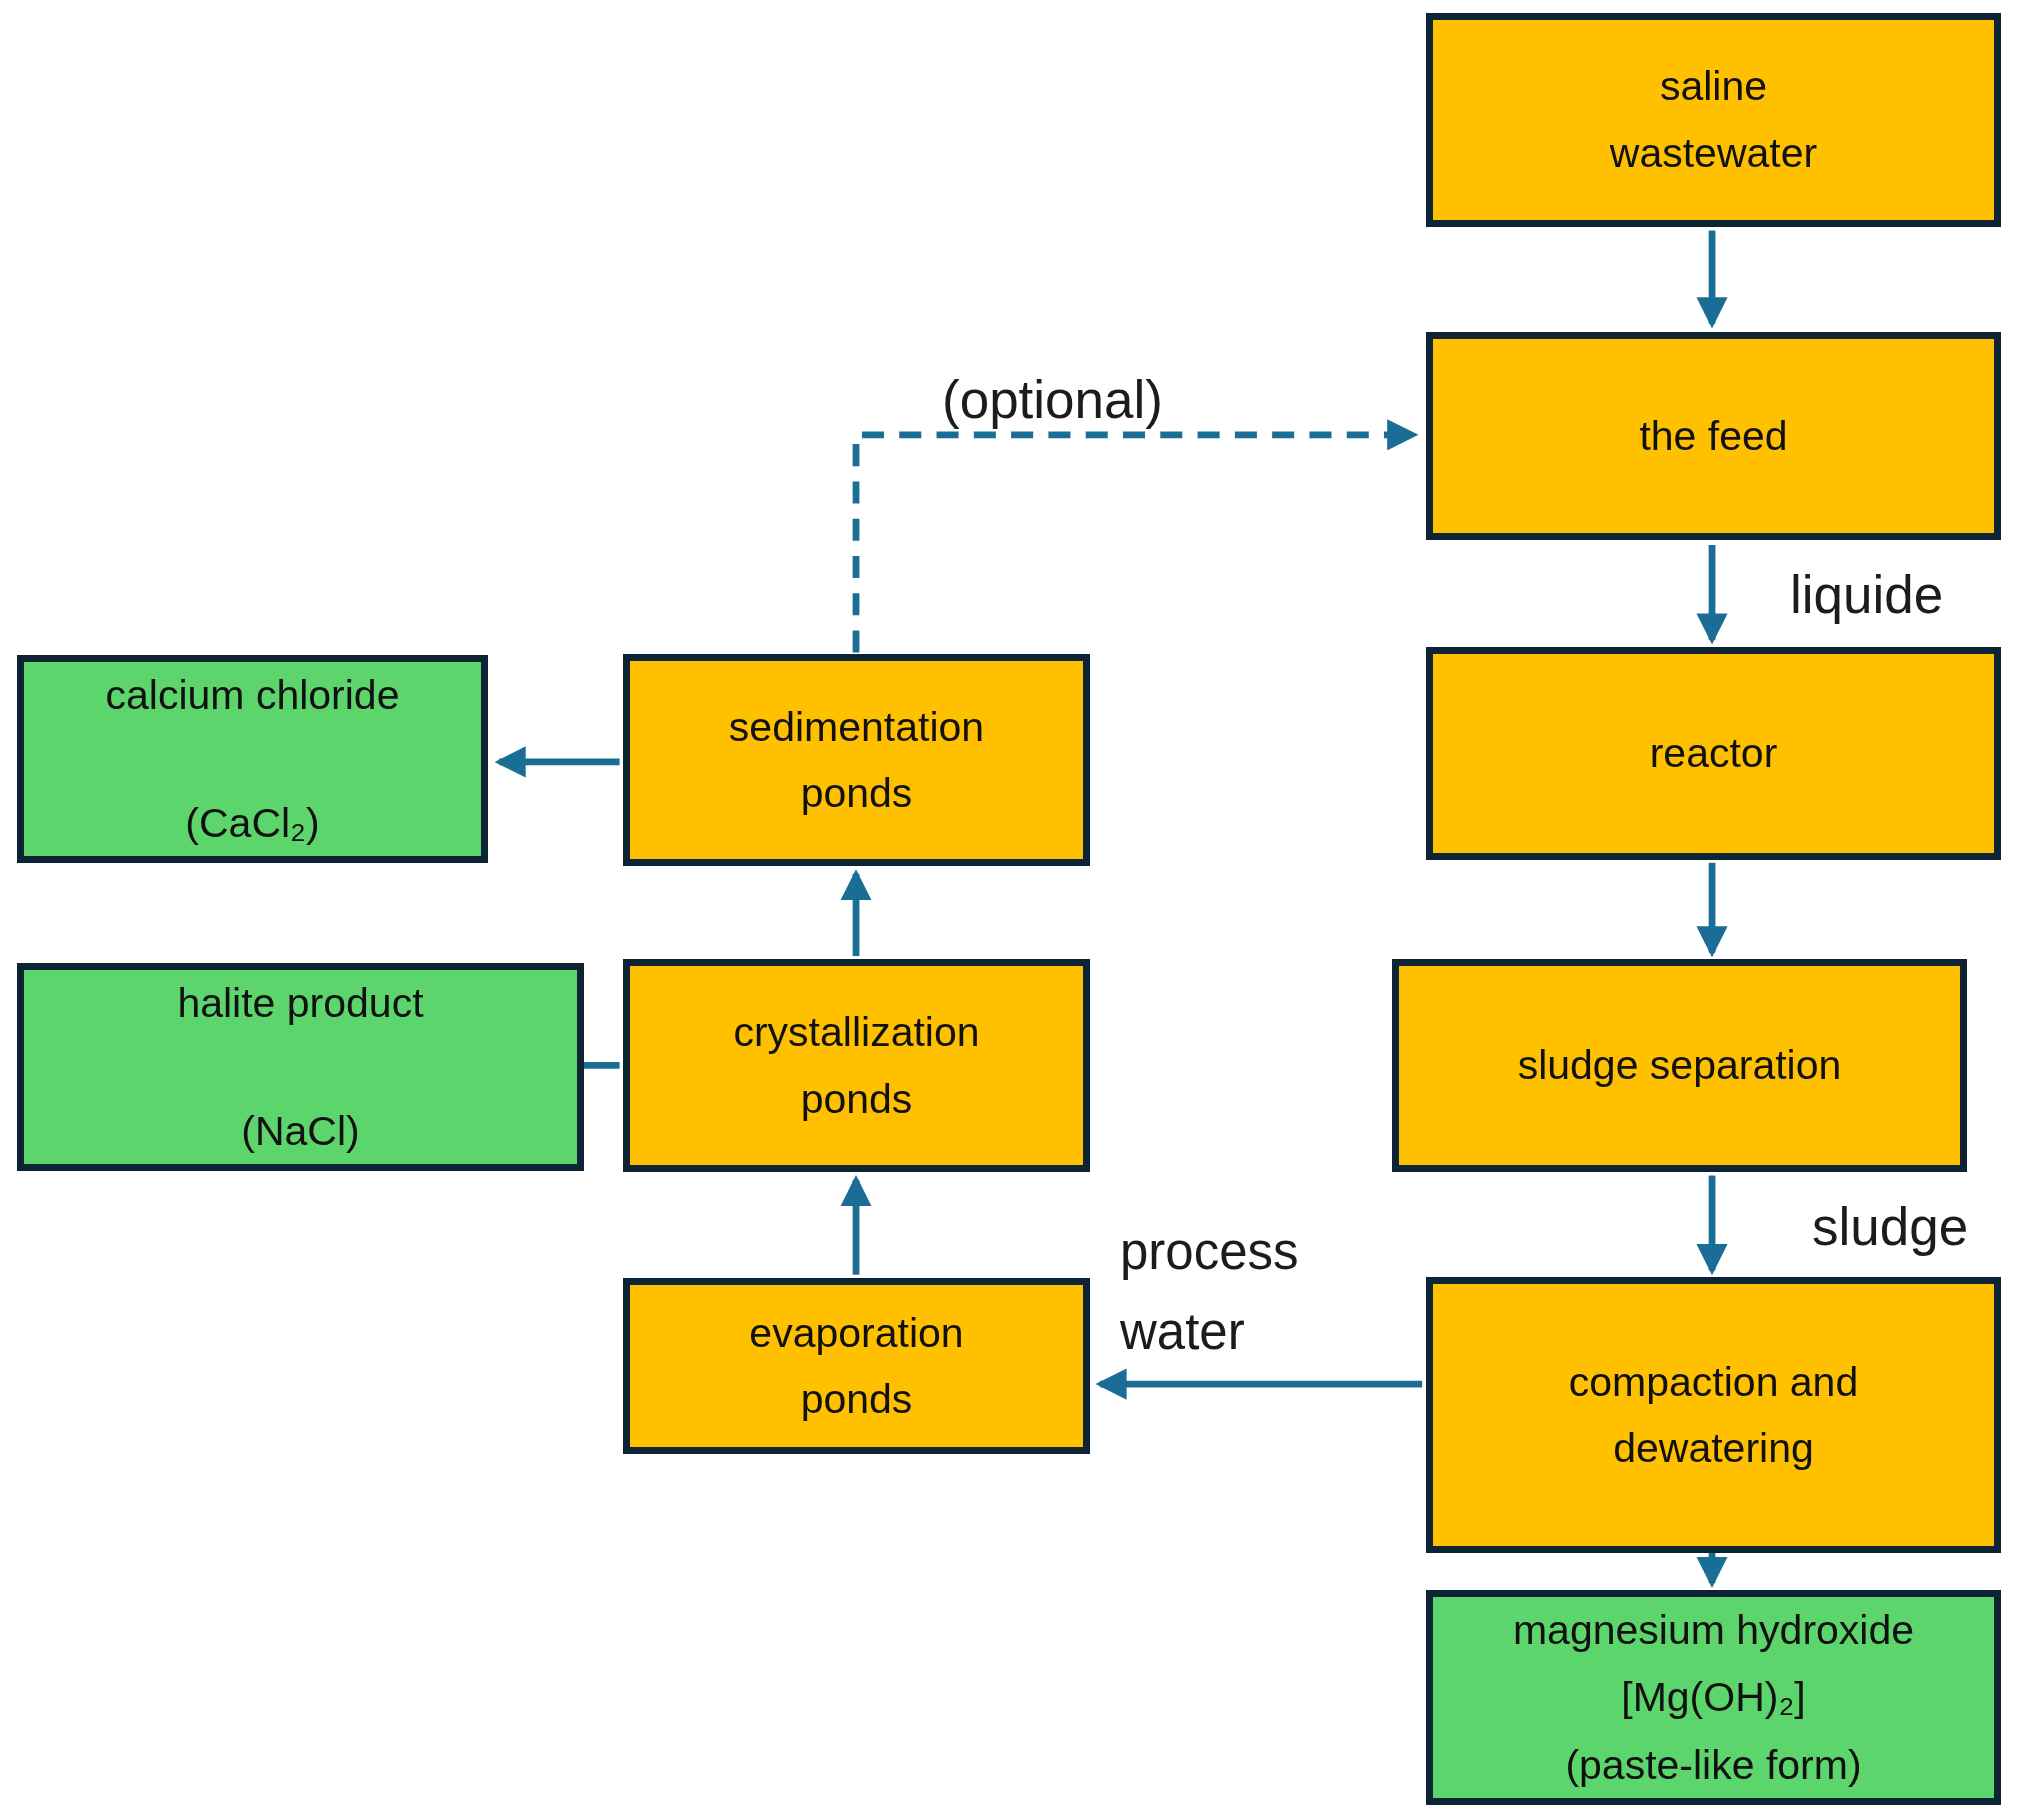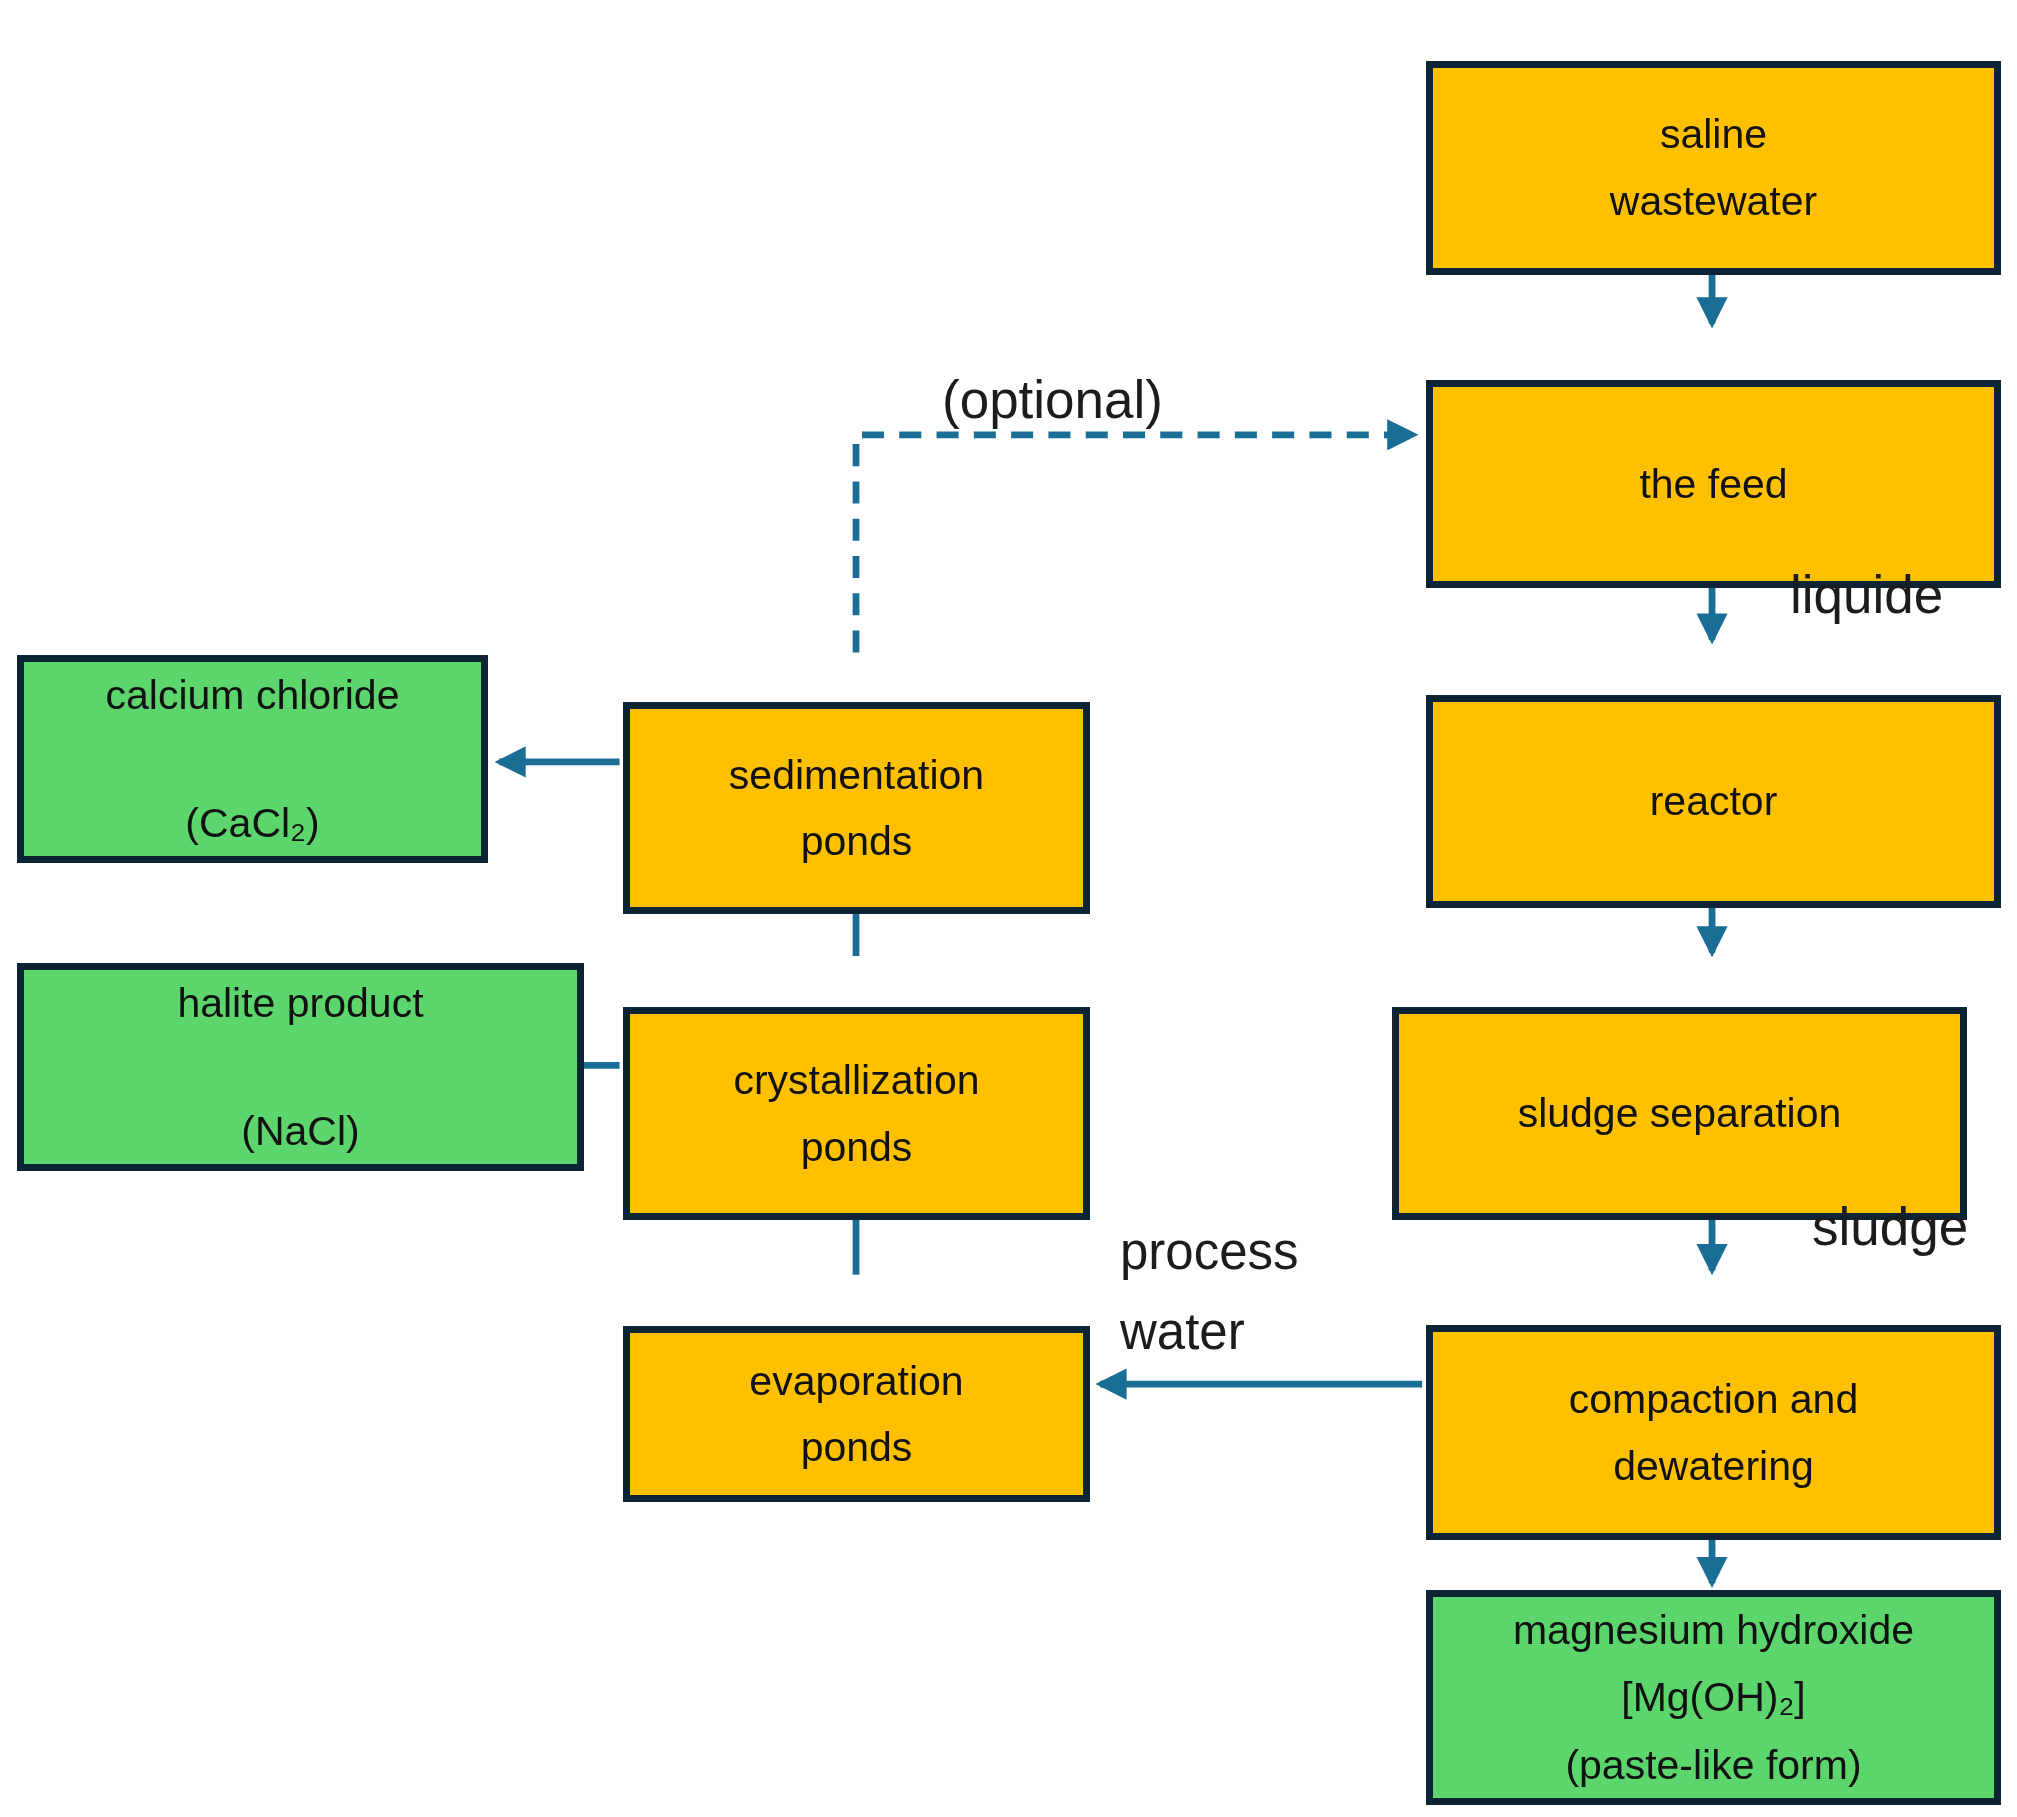--- a/index.html
+++ b/index.html
@@ -15,21 +15,21 @@
     border:7.6px solid #0c2433;
     display:flex;
     flex-direction:column;
     align-items:center;
     justify-content:center;
     text-align:center;
     color:#111111;
     font-size:41px;
     line-height:1.62;
   }
-  .process{background:#ffc000;margin-top:48px;}
+  .process{background:#ffc000;}
   .product{background:#5cd56c;justify-content:space-between;}
   .ln{display:block;white-space:nowrap;}
   .flow-label{
     position:absolute;
     color:#1c1c1c;
     font-size:53px;
     line-height:1.5;
     white-space:nowrap;
   }
   #arrows{
@@ -73,21 +73,21 @@
 </div>
 
 <div class="box process" style="left:1426px;top:647px;width:575px;height:213px">
   <span class="ln">reactor</span>
 </div>
 
 <div class="box process" style="left:1392px;top:959px;width:575px;height:213px">
   <span class="ln">sludge separation</span>
 </div>
 
-<div class="box process" style="left:1426px;top:1277px;width:575px;height:215px">
+<div class="box process" style="left:1426px;top:1277px;width:575px;height:276px">
   <span class="ln">compaction and</span>
   <span class="ln">dewatering</span>
 </div>
 
 <div class="box product" style="left:1426px;top:1590px;width:575px;height:215px">
   <span class="ln">magnesium hydroxide</span>
   <span class="ln">[Mg(OH)₂]</span>
   <span class="ln">(paste-like form)</span>
 </div>
 

